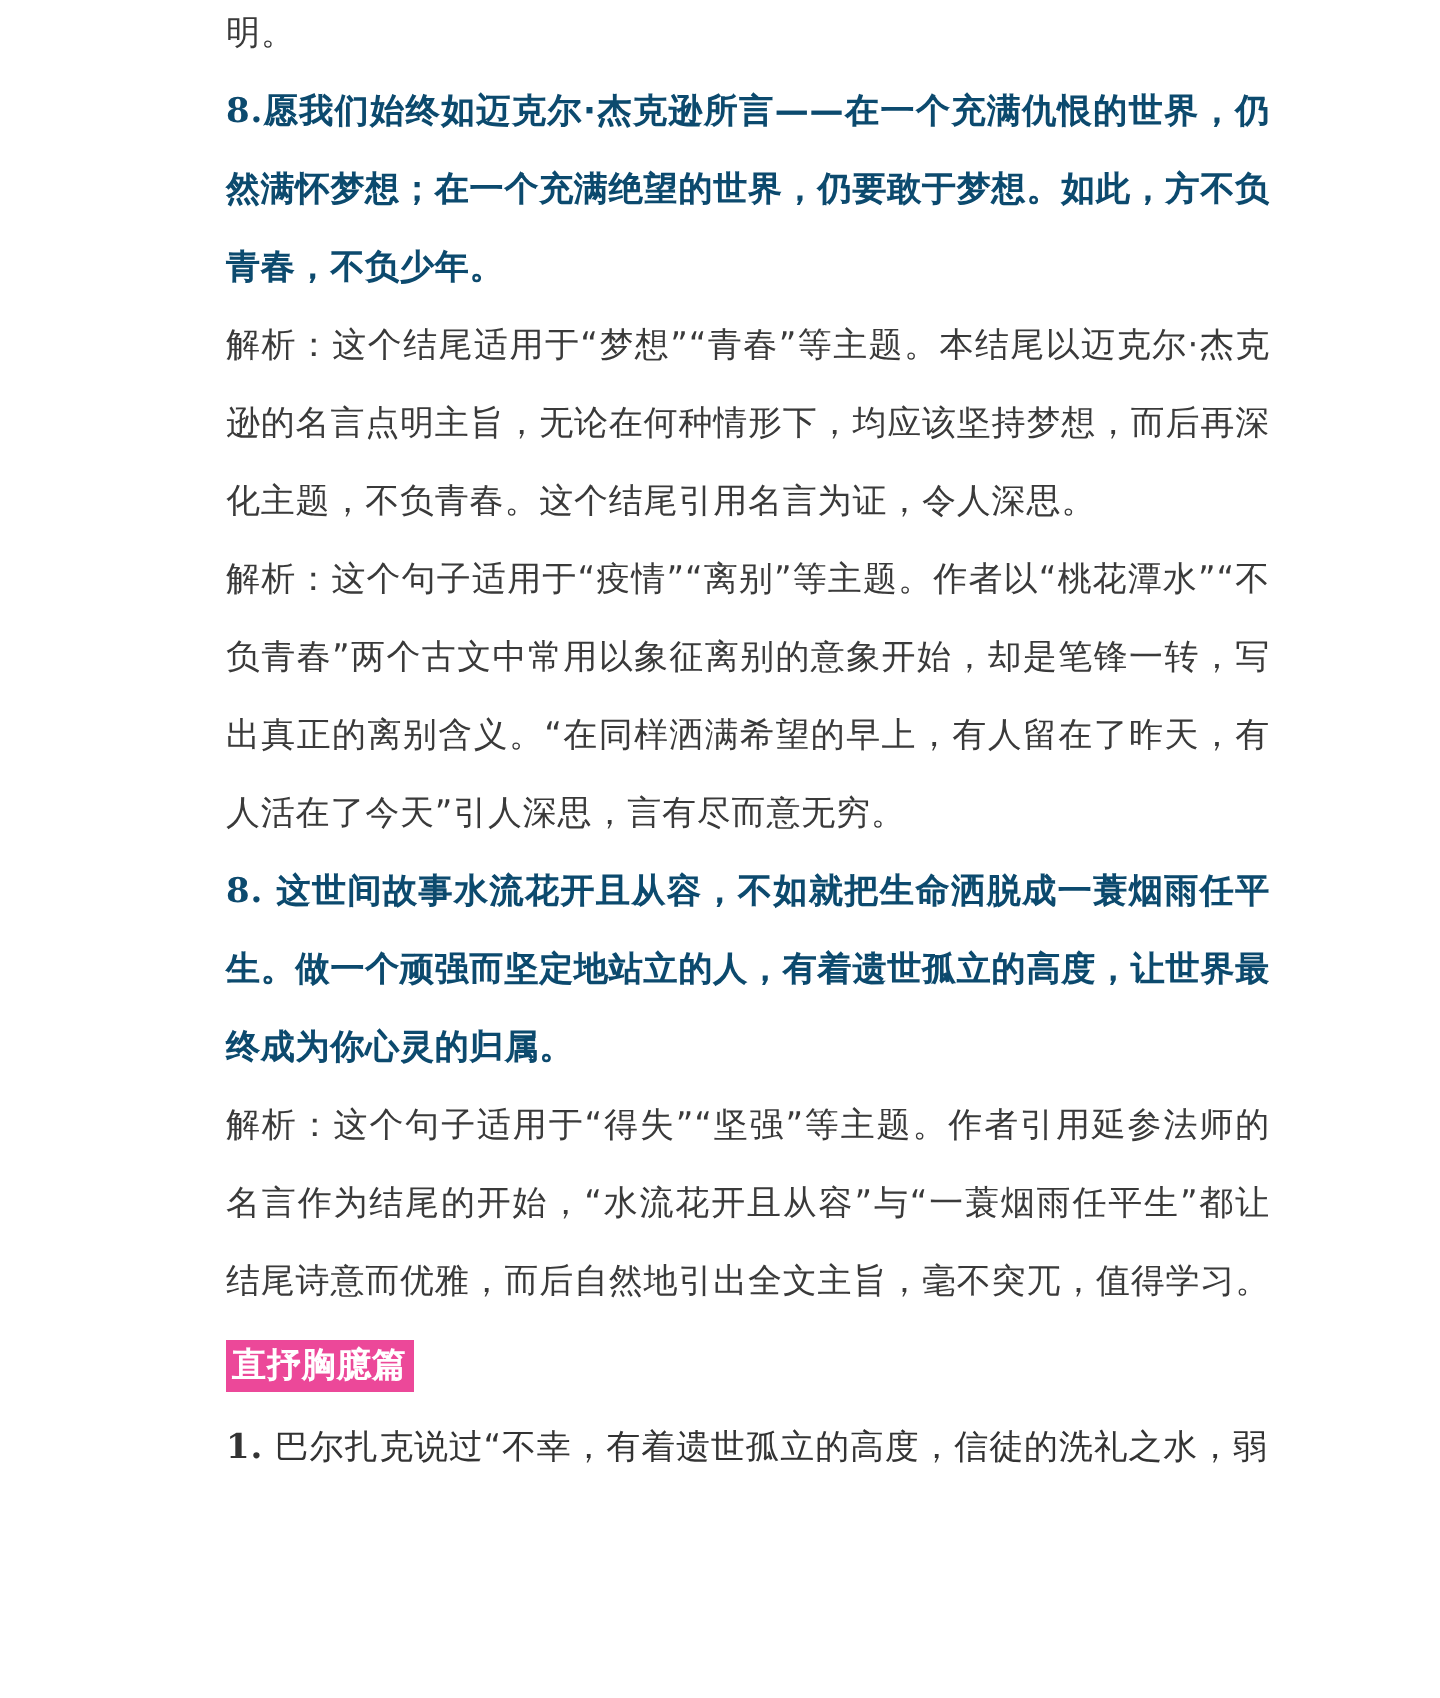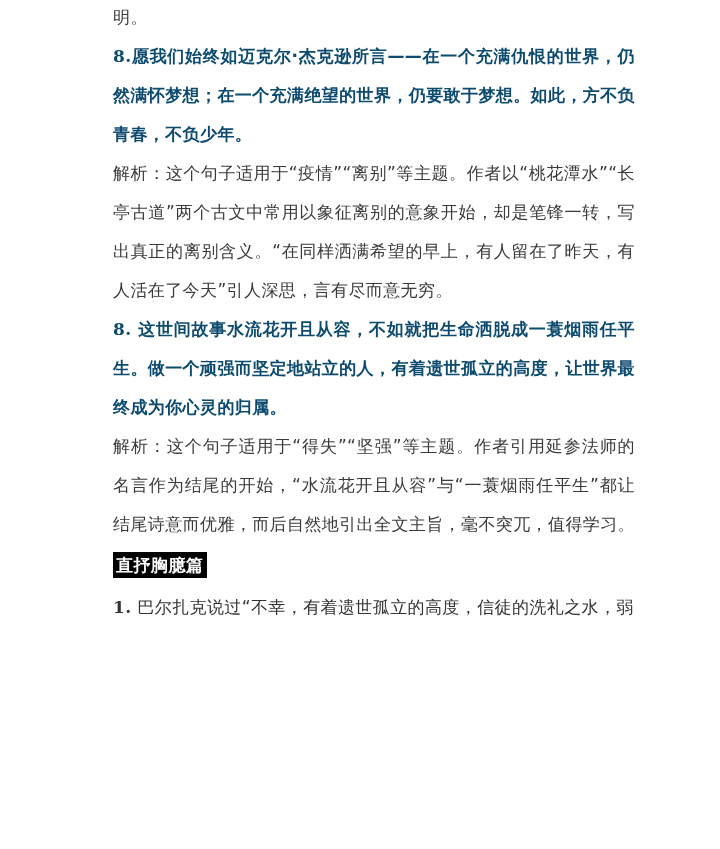--- a/index.html
+++ b/index.html
@@ -41,21 +41,21 @@
       font-family: "DejaVu Serif", "Liberation Serif", serif;
       font-weight: bold;
     }
     .section-badge-wrap {
       margin: 8px 0 4px 0;
       line-height: 28px;
       height: 32px;
     }
     .section-badge {
       display: inline-block;
-      background: #000000;
+      background: #ec4899;
       color: #ffffff;
       font-weight: bold;
       font-size: 17px;
       line-height: 26px;
       padding: 0 3px;
       letter-spacing: 0.5px;
     }
   </style>
 </head>
 <body>
@@ -63,24 +63,27 @@
 <div class="article">
 
   <p class="para analysis">
     <span>明。</span>
   </p>
 
   <p class="para bold">
     <span class="num">8.</span><span>愿我们始终如迈克尔·杰克逊所言——在一个充满仇恨的世界，仍然满怀梦想；在一个充满绝望的世界，仍要敢于梦想。如此，方不负青春，不负少年。</span>
   </p>
 
+  <p class="para analysis">
+    <span>解析：这个结尾适用于“梦想”“青春”等主题。本结尾以迈克尔·杰克逊的名言点明主旨，无论在何种情形下，均应该坚持梦想，而后再深化主题，不负青春。这个结尾引用名言为证，令人深思。</span>
+  </p>
 
 
   <p class="para analysis">
-    <span>解析：这个句子适用于“疫情”“离别”等主题。作者以“桃花潭水”“长亭古道”两个古文中常用以象征离别的意象开始，却是笔锋一转，写出真正的离别含义。“在同样洒满希望的早上，有人留在了昨天，有人活在了今天”引人深思，言有尽而意无穷。</span>
+    <span>解析：这个句子适用于“疫情”“离别”等主题。作者以“桃花潭水”“不负青春”两个古文中常用以象征离别的意象开始，却是笔锋一转，写出真正的离别含义。“在同样洒满希望的早上，有人留在了昨天，有人活在了今天”引人深思，言有尽而意无穷。</span>
   </p>
 
   <p class="para bold">
     <span class="num">8. </span><span>这世间故事水流花开且从容，不如就把生命洒脱成一蓑烟雨任平生。做一个顽强而坚定地站立的人，有着遗世孤立的高度，让世界最终成为你心灵的归属。</span>
   </p>
 
   <p class="para analysis">
     <span>解析：这个句子适用于“得失”“坚强”等主题。作者引用延参法师的名言作为结尾的开始，“水流花开且从容”与“一蓑烟雨任平生”都让结尾诗意而优雅，而后自然地引出全文主旨，毫不突兀，值得学习。</span>
   </p>
 

